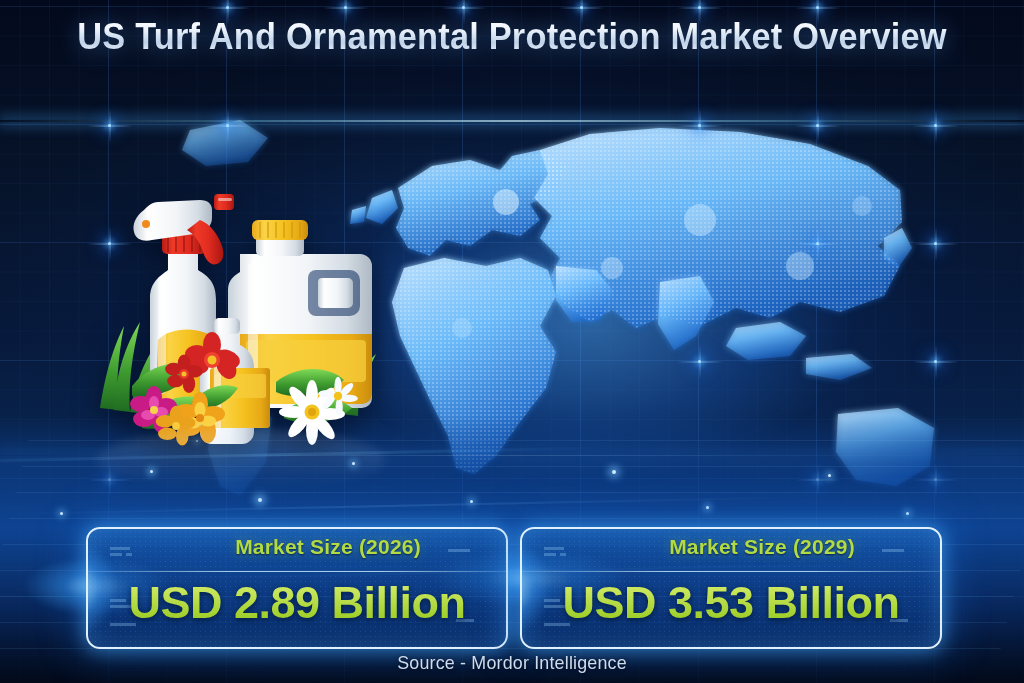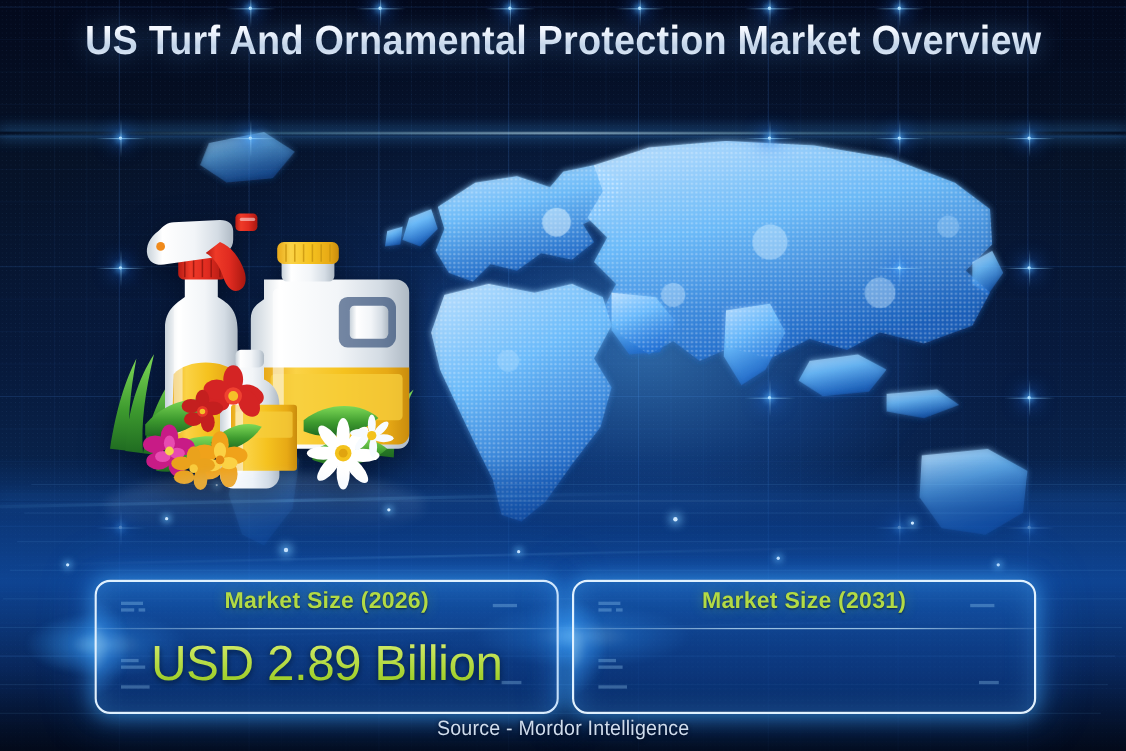--- a/index.html
+++ b/index.html
@@ -168,24 +168,25 @@
   .stat .side-glow{
     position:absolute;left:-16px;top:12%;width:44px;height:76%;
     background:radial-gradient(ellipse at 0% 50%, rgba(175,230,255,.9), rgba(60,160,255,.35) 45%, rgba(20,90,200,0) 75%);
     filter:blur(2px);
   }
   .stat-label{
     position:absolute;left:0;top:6px;width:100%;text-align:center;
     font-weight:bold;font-size:21px;letter-spacing:.2px;
     color:#b2da45;
     text-shadow:0 1px 2px rgba(0,20,50,.75),0 0 12px rgba(150,215,70,.35);
+    padding-left:31px;
   }
   .stat-value{
     position:absolute;left:0;top:48px;width:100%;text-align:center;
-    font-weight:normal;font-size:45px;letter-spacing:-.5px;
+    font-weight:bold;font-size:45px;letter-spacing:-.5px;
     background:linear-gradient(180deg,#dcee72 0%,#c3e356 32%,#a4d12f 72%,#8fc425 100%);
     -webkit-background-clip:text;background-clip:text;
     color:transparent;-webkit-text-fill-color:transparent;
     filter:drop-shadow(0 2px 3px rgba(0,20,50,.8));
   }
 
   .source{
     position:absolute;left:0;top:652px;width:1024px;text-align:center;
     font-size:19px;color:#cfdcec;letter-spacing:.2px;
     transform:scaleX(.94);
@@ -552,18 +553,19 @@
     <div class="deco" style="left:22px;top:18px;width:20px;height:3px;"></div>
     <div class="deco" style="left:22px;top:24px;width:12px;height:3px;"></div>
     <div class="deco" style="left:38px;top:24px;width:6px;height:3px;"></div>
     <div class="deco" style="left:22px;top:70px;width:16px;height:3px;"></div>
     <div class="deco" style="left:22px;top:76px;width:22px;height:3px;"></div>
     <div class="deco" style="left:22px;top:94px;width:26px;height:3px;"></div>
     <div class="deco" style="left:360px;top:20px;width:22px;height:3px;"></div>
     <div class="deco" style="left:368px;top:90px;width:18px;height:3px;"></div>
     <div class="side-glow"></div>
     <div class="divider"></div>
-    <div class="stat-label">Market Size (2031)</div>
+    <div class="stat-label">Market Size (2029)</div>
+    <div class="stat-value">USD 3.53 Billion</div>
   </div>
 
   <div class="source">Source - Mordor Intelligence</div>
 
 </div>
 
 </body></html>

